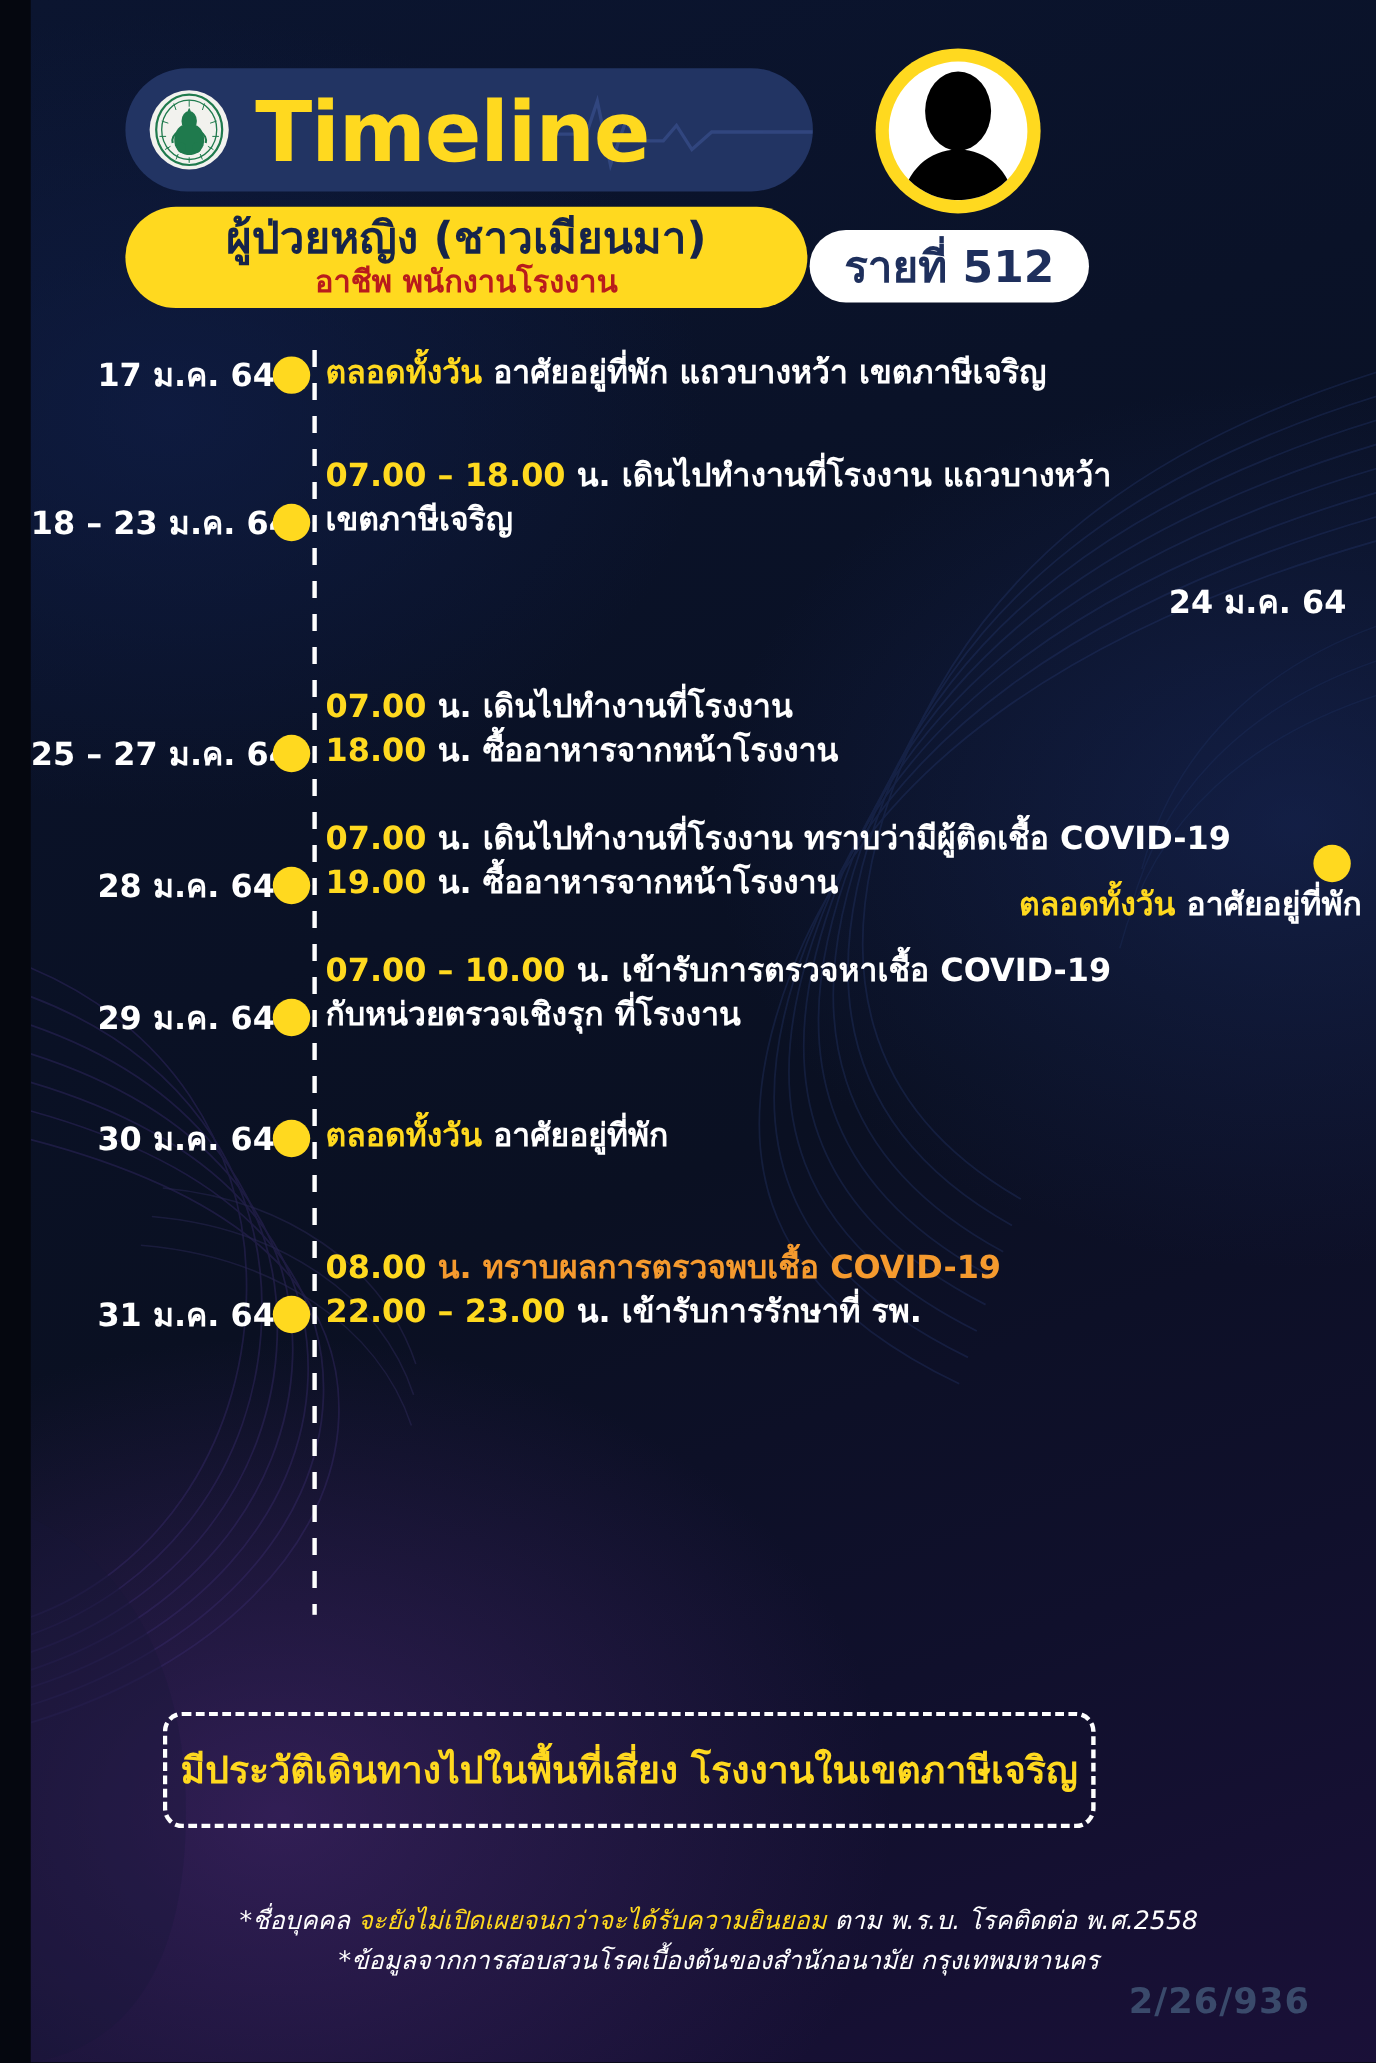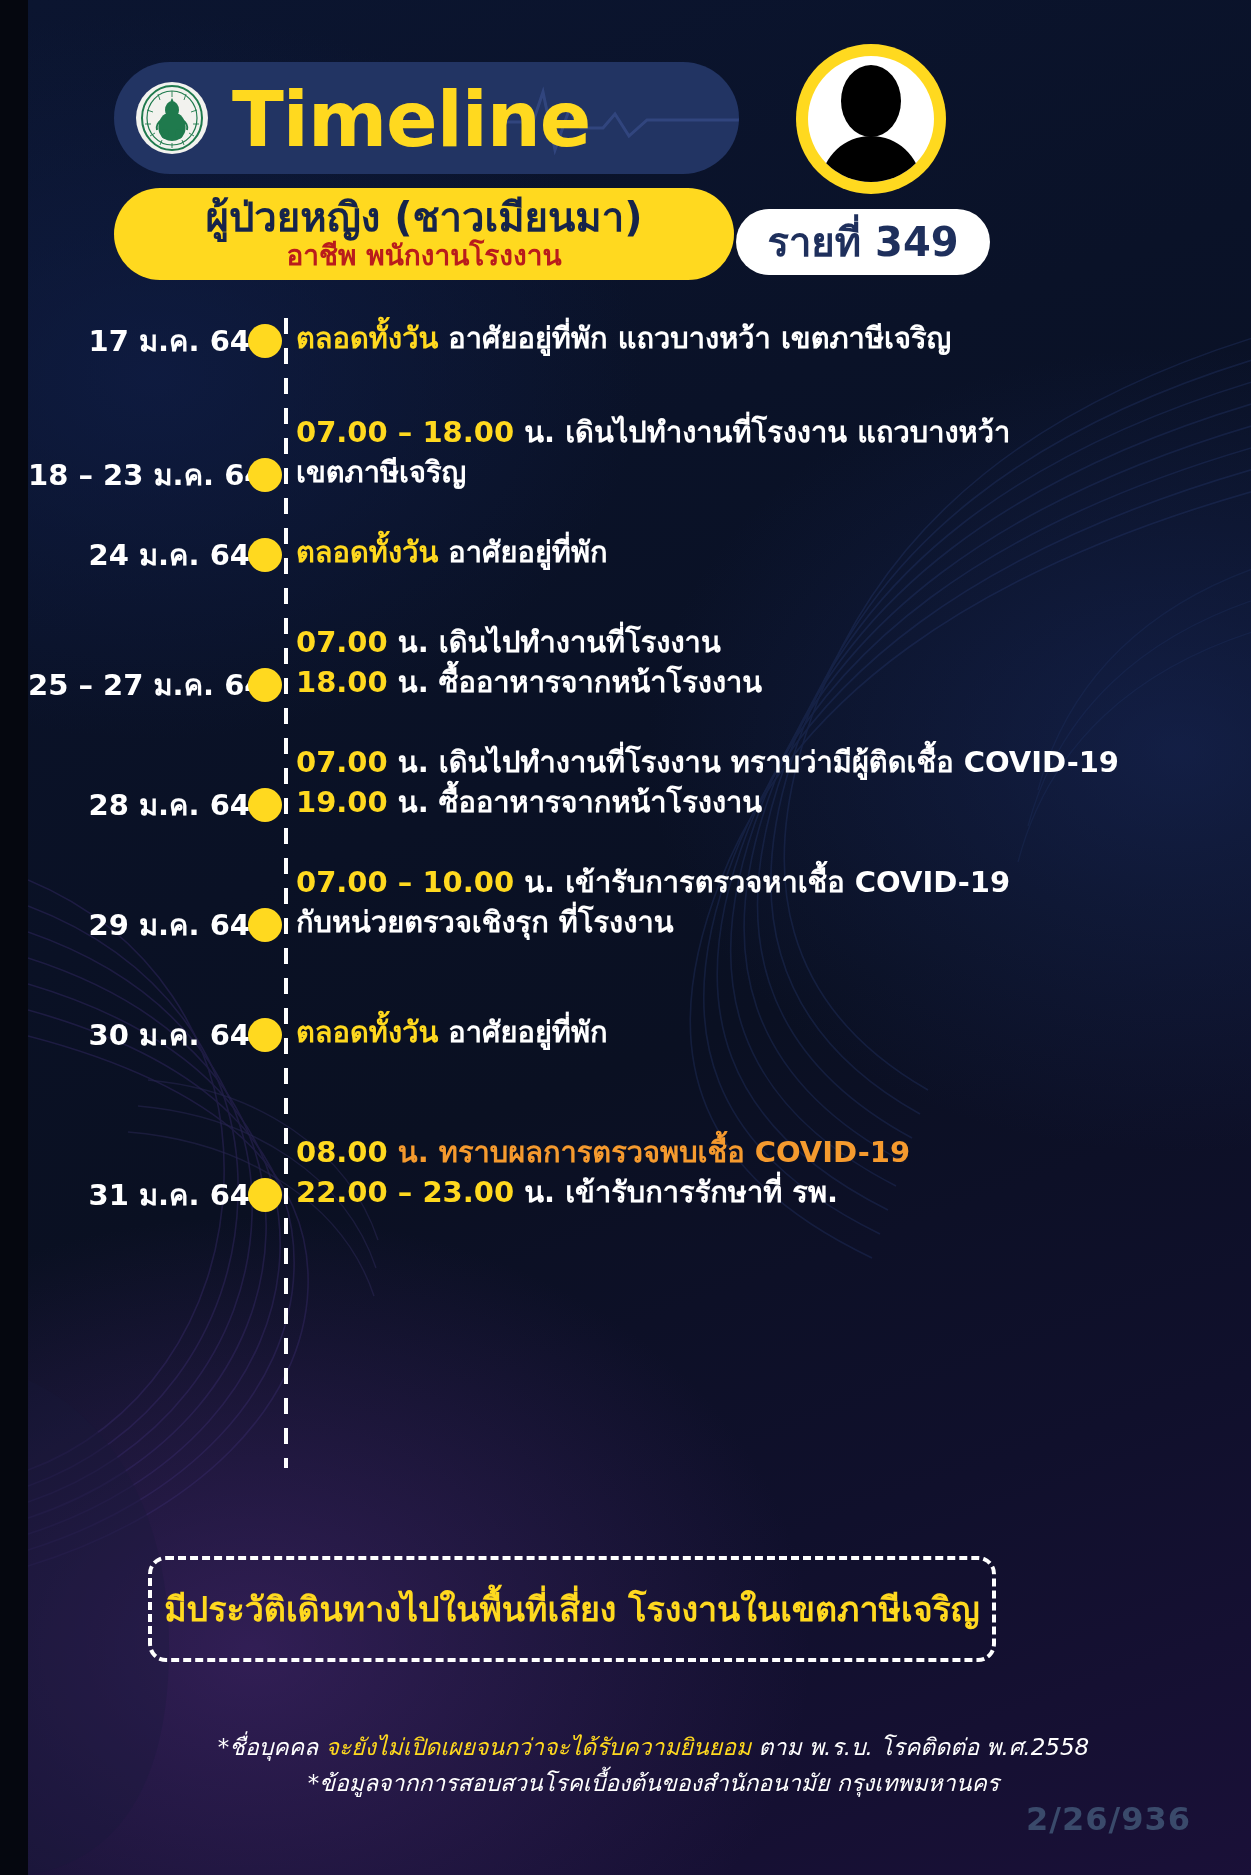--- a/index.html
+++ b/index.html
@@ -190,21 +190,21 @@
     <div class="avatar">
       <div class="avatar-inner">
         <svg viewBox="0 0 126 126" xmlns="http://www.w3.org/2000/svg">
           <ellipse cx="63" cy="45" rx="30" ry="36" fill="#000000"></ellipse>
           <path d="M63,80 C36,80 16,100 12,126 L114,126 C110,100 90,80 63,80 Z" fill="#000000"></path>
         </svg>
       </div>
     </div>
 
     <div class="case-pill">
-      <span class="case-text">รายที่ 349</span>
+      <span class="case-text">รายที่ 512</span>
     </div>
   </div>
 
   <div class="timeline">
     <div class="tl-line"></div>
     <div id="rows">
         <div class="row" style="position: absolute; left: 0px; top: 18px; width: 1251px;">
           <div class="date">17 ม.ค. 64</div>
           <div class="dot"></div>
           <div class="body">
@@ -212,21 +212,21 @@
           </div>
         </div>
         <div class="row" style="position: absolute; left: 0px; top: 112px; width: 1251px;">
           <div class="date">18 – 23 ม.ค. 64</div>
           <div class="dot"></div>
           <div class="body">
             <div class="line"><span class="t">07.00 – 18.00</span> <span class="">น. เดินไปทำงานที่โรงงาน แถวบางหว้า</span></div>
             <div class="line "><span class="">เขตภาษีเจริญ</span></div>
           </div>
         </div>
-        <div class="row" style="position: absolute; left: 0px; top: 232px; width: 1210px;">
+        <div class="row" style="position: absolute; left: 0px; top: 232px; width: 1210px; flex-direction: column;">
           <div class="date">24 ม.ค. 64</div>
           <div class="dot"></div>
           <div class="body">
             <div class="line"><span class="t">ตลอดทั้งวัน</span> <span class="">อาศัยอยู่ที่พัก</span></div>
           </div>
         </div>
         <div class="row" style="position: absolute; left: 0px; top: 322px; width: 1251px;">
           <div class="date">25 – 27 ม.ค. 64</div>
           <div class="dot"></div>
           <div class="body">

